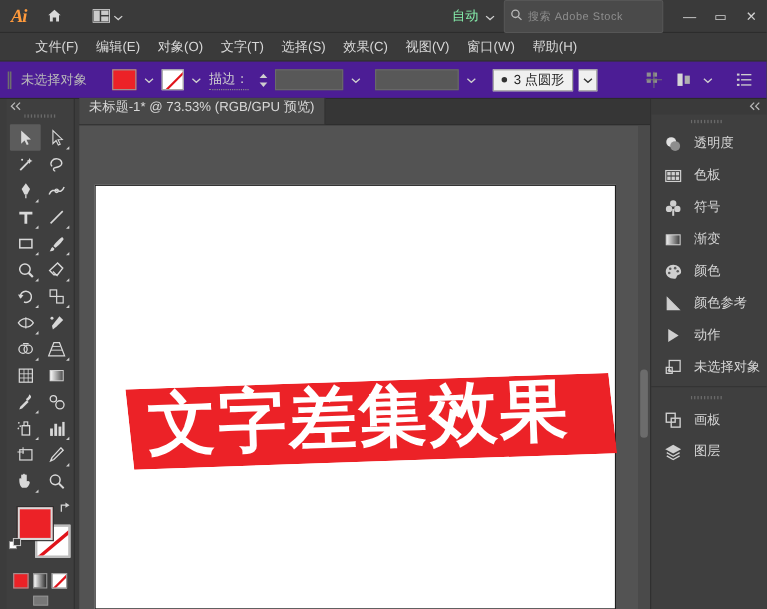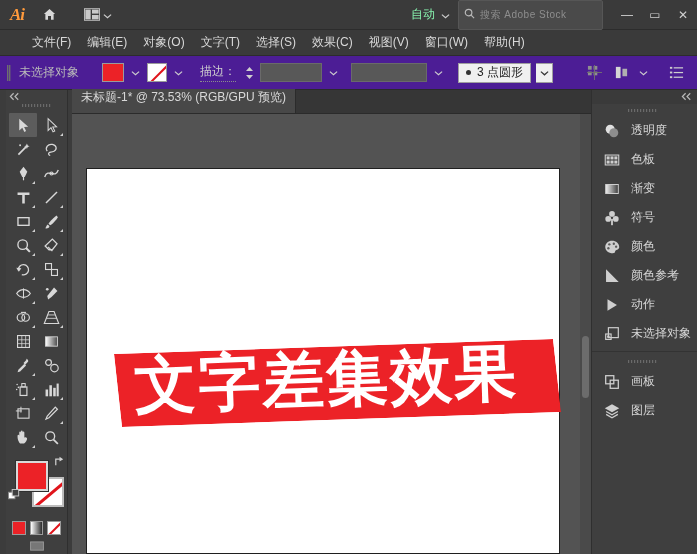--- a/index.html
+++ b/index.html
@@ -53,21 +53,21 @@
   .noselect-label{ color:#b9b9b9; font-size:12px; margin-left:2px; margin-right:18px; white-space:nowrap;}
   .swatch-fill{ width:22px;height:19px;background:#ec2227;border:1px solid #9b9b9b; }
   .swatch-stroke{
     width:20px;height:19px;background:#fff;border:1px solid #9b9b9b;position:relative;overflow:hidden;
   }
   .swatch-stroke::after{
     content:""; position:absolute; left:-3px; top:9px; width:28px;height:2px;
     background:#e0141b; transform:rotate(-45deg);
   }
   .mini-caret{ width:13px;height:19px;display:flex;align-items:center;justify-content:center;}
-  .stroke-label{ color:#cfcfcf; font-size:12px; margin-left:10px; margin-right:3px;
+  .stroke-label{ color:#cfcfcf; font-size:12px; margin-right:3px;
                  border-bottom:1px dotted #8d8d8d; padding-bottom:1px;}
   .stepper{ width:11px;height:19px;display:flex;flex-direction:column;align-items:center;justify-content:center;gap:2px;}
   .wfield{ width:62px;height:19px;background:#585858;border:1px solid #6a6a6a; }
   .wfield2{ width:76px;height:19px;background:#585858;border:1px solid #6a6a6a; }
   .profile-sel{
     height:20px;background:#f0f0f0;border:1px solid #9f9f9f;display:flex;align-items:center;
     gap:6px;padding:0 7px;color:#222;font-size:12px;
   }
   .profile-sel .dot{ width:5px;height:5px;border-radius:50%;background:#333; }
   .prof-caret{ width:17px;height:20px;background:#f0f0f0;border:1px solid #9f9f9f;border-left:none;
@@ -645,41 +645,41 @@
                 <rect x="8.3" y="10.6" width="3.4" height="3.4"></rect>
                 <rect x="12.6" y="10.6" width="3.4" height="3.4"></rect>
               </g>
             </svg>
           </span>
           <span>色板</span>
         </div>
         <div class="dock-item">
           <span class="dock-ico">
             <svg width="18" height="18" viewBox="0 0 20 20">
+              <circle cx="10" cy="5.5" r="3.2" fill="#cfcfcf"></circle>
+              <circle cx="5.8" cy="11" r="3.2" fill="#cfcfcf"></circle>
+              <circle cx="14.2" cy="11" r="3.2" fill="#cfcfcf"></circle>
+              <rect x="9" y="11" width="2" height="7" fill="#cfcfcf"></rect>
+            </svg>
+          </span>
+          <span>符号</span>
+        </div>
+        <div class="dock-item">
+          <span class="dock-ico">
+            <svg width="18" height="18" viewBox="0 0 20 20">
               <defs>
                 <linearGradient id="dg1">
                   <stop offset="0" stop-color="#f2f2f2"></stop>
                   <stop offset="1" stop-color="#3a3a3a"></stop>
                 </linearGradient>
               </defs>
               <rect x="3" y="5" width="14" height="10" fill="url(#dg1)" stroke="#cfcfcf" stroke-width="1.1"></rect>
             </svg>
           </span>
           <span>渐变</span>
-        </div>
-        <div class="dock-item">
-          <span class="dock-ico">
-            <svg width="18" height="18" viewBox="0 0 20 20">
-              <circle cx="10" cy="5.5" r="3.2" fill="#cfcfcf"></circle>
-              <circle cx="5.8" cy="11" r="3.2" fill="#cfcfcf"></circle>
-              <circle cx="14.2" cy="11" r="3.2" fill="#cfcfcf"></circle>
-              <rect x="9" y="11" width="2" height="7" fill="#cfcfcf"></rect>
-            </svg>
-          </span>
-          <span>符号</span>
         </div>
         <div class="dock-item">
           <span class="dock-ico">
             <svg width="18" height="18" viewBox="0 0 20 20">
               <path d="M10 3 C14.5 3 18 6 18 10 C18 13 15 13 14 14 C13 15 14 17 11 17 C6 17 2.5 14 2.5 10 C2.5 6 6 3 10 3Z" fill="#cfcfcf"></path>
               <g fill="#5a5a5a">
                 <circle cx="7" cy="7" r="1.3"></circle>
                 <circle cx="12" cy="6.4" r="1.3"></circle>
                 <circle cx="14.6" cy="9.6" r="1.3"></circle>
                 <circle cx="6" cy="11.4" r="1.3"></circle>

